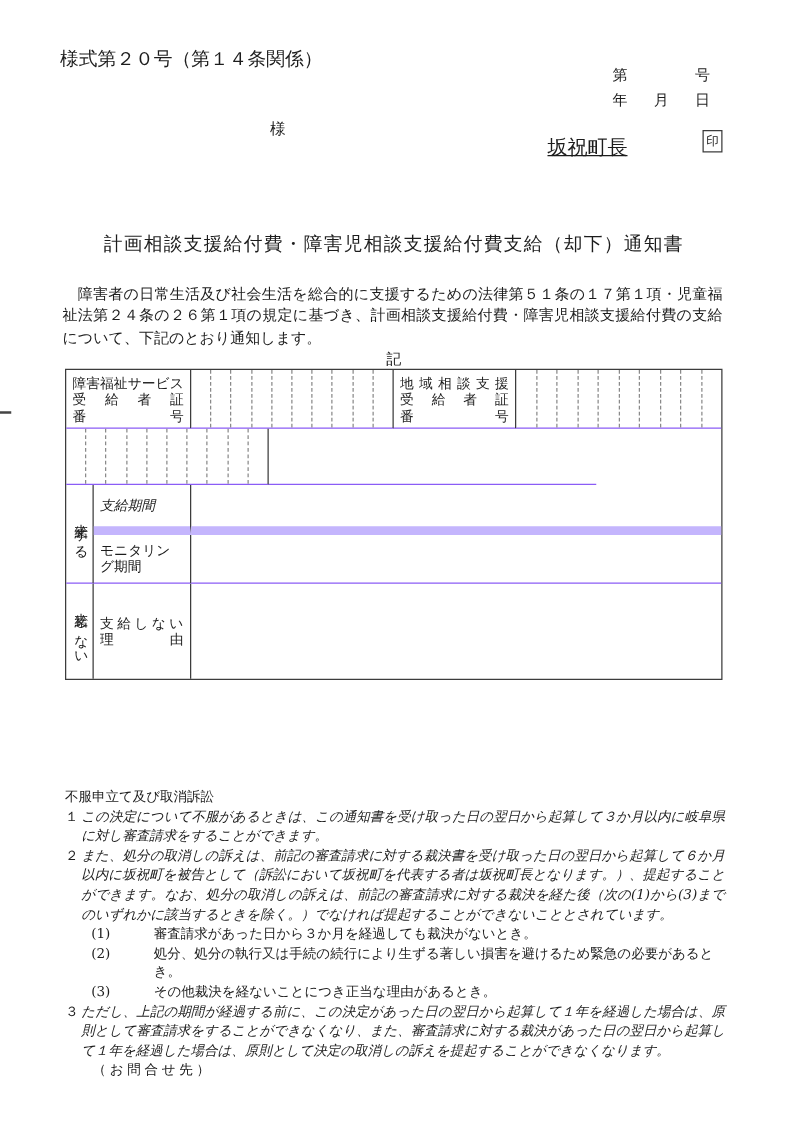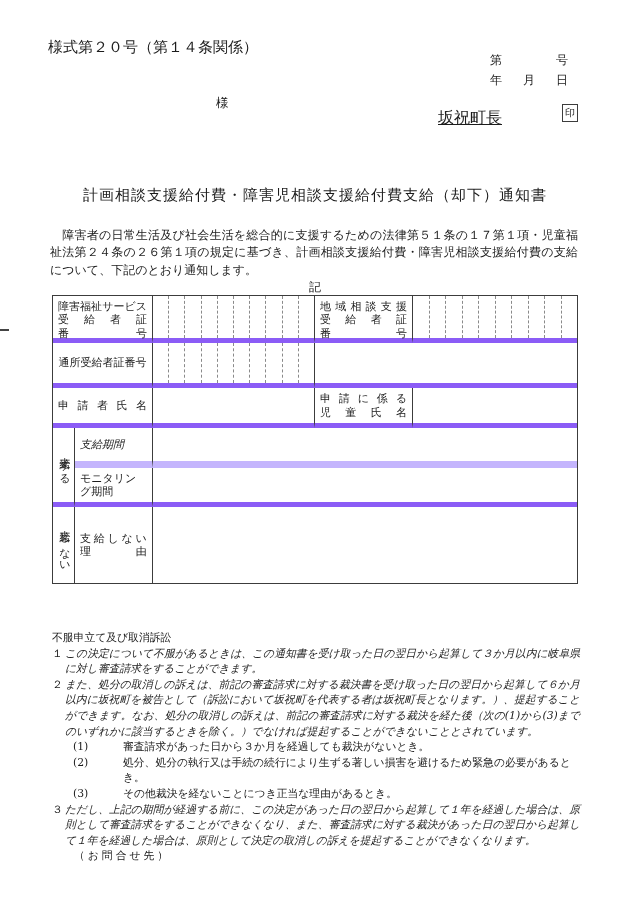--- a/index.html
+++ b/index.html
@@ -23,21 +23,21 @@
   
   .doc-title { left:0; top:186px; width:630px; text-align:center;
                font-size:15px; letter-spacing:1px; }
   .body-par { left:50px; top:227px; width:528px; font-size:12px; line-height:17.3px;
               text-align:justify; }
   .ki { left:0; top:279px; width:630px; text-align:center; font-size:12px; }
 
   
   .tbl { left:52px; top:295px; width:526px; border:1px solid #3c3c3c; font-size:11px; }
   .tr { display:flex; }
-  .td { border-right:1px solid #3c3c3c; border-bottom:5px solid #8b5cf6; }
+  .td { border-right:1px solid #3c3c3c; border-bottom:1px solid #8b5cf6; }
   .tr .td:last-child { border-right:none; }
   .tr.last .td { border-bottom:none; }
   .c1 { width:100px; } .c2 { width:162px; } .c3 { width:98px; } .c4 { width:164px; }
   .g1 { width:22px; } .g2 { width:78px; } .cv { width:424px; }
   .h47{height:47px}.h45{height:45px}.h40{height:40px}.h36{height:36px}.h39{height:39px}.h76{height:76px}.h79{height:79px}
   .lab { padding:4px 5px; line-height:13.4px; }
   .lab.mid { display:flex; align-items:center; }
   .lab.mid > div { width:100%; }
   .jl { text-align:justify; text-align-last:justify; }
   .ctr { display:flex; align-items:center; justify-content:center; text-align:center; }
@@ -125,49 +125,35 @@
         <div class="dbox"></div>
         <div class="dbox"></div>
         <div class="dbox"></div>
         <div class="dbox"></div>
         <div class="dbox"></div>
         <div class="dbox"></div>
       </div>
   </div>
 
   <div class="tr h45">
-    <div class="td c1 h45 lab ctr">通所受給者証番号</div>
     <div class="td c2 h45 boxes">
         <div class="dbox"></div>
         <div class="dbox"></div>
         <div class="dbox"></div>
         <div class="dbox"></div>
         <div class="dbox"></div>
         <div class="dbox"></div>
         <div class="dbox"></div>
         <div class="dbox"></div>
         <div class="dbox"></div>
         <div class="dbox"></div>
       </div>
     <div class="td h45" style="width:262px"></div>
   </div>
 
-  <div class="tr h40">
-    <div class="td c1 h40 lab mid">
-      <div class="jl">申請者氏名</div>
-    </div>
-    <div class="td c2 h40"></div>
-    <div class="td c3 h40 lab mid">
-      <div>
-        <div class="jl">申請に係る</div>
-        <div class="jl">児童氏名</div>
-      </div>
-    </div>
-    <div class="td c4 h40"></div>
-  </div>
 
 
   <div class="tr h79">
     <div class="td g1 h79 vlab">支給する</div>
     <div class="subcol" style="width:502px">
       <div class="subrow first">
         <div class="td g2 h40 lab mid" style="border-right:1px solid #3c3c3c">
           <div>支給期間</div>
         </div>
         <div class="td cv h40" style="border-right:none"></div>

